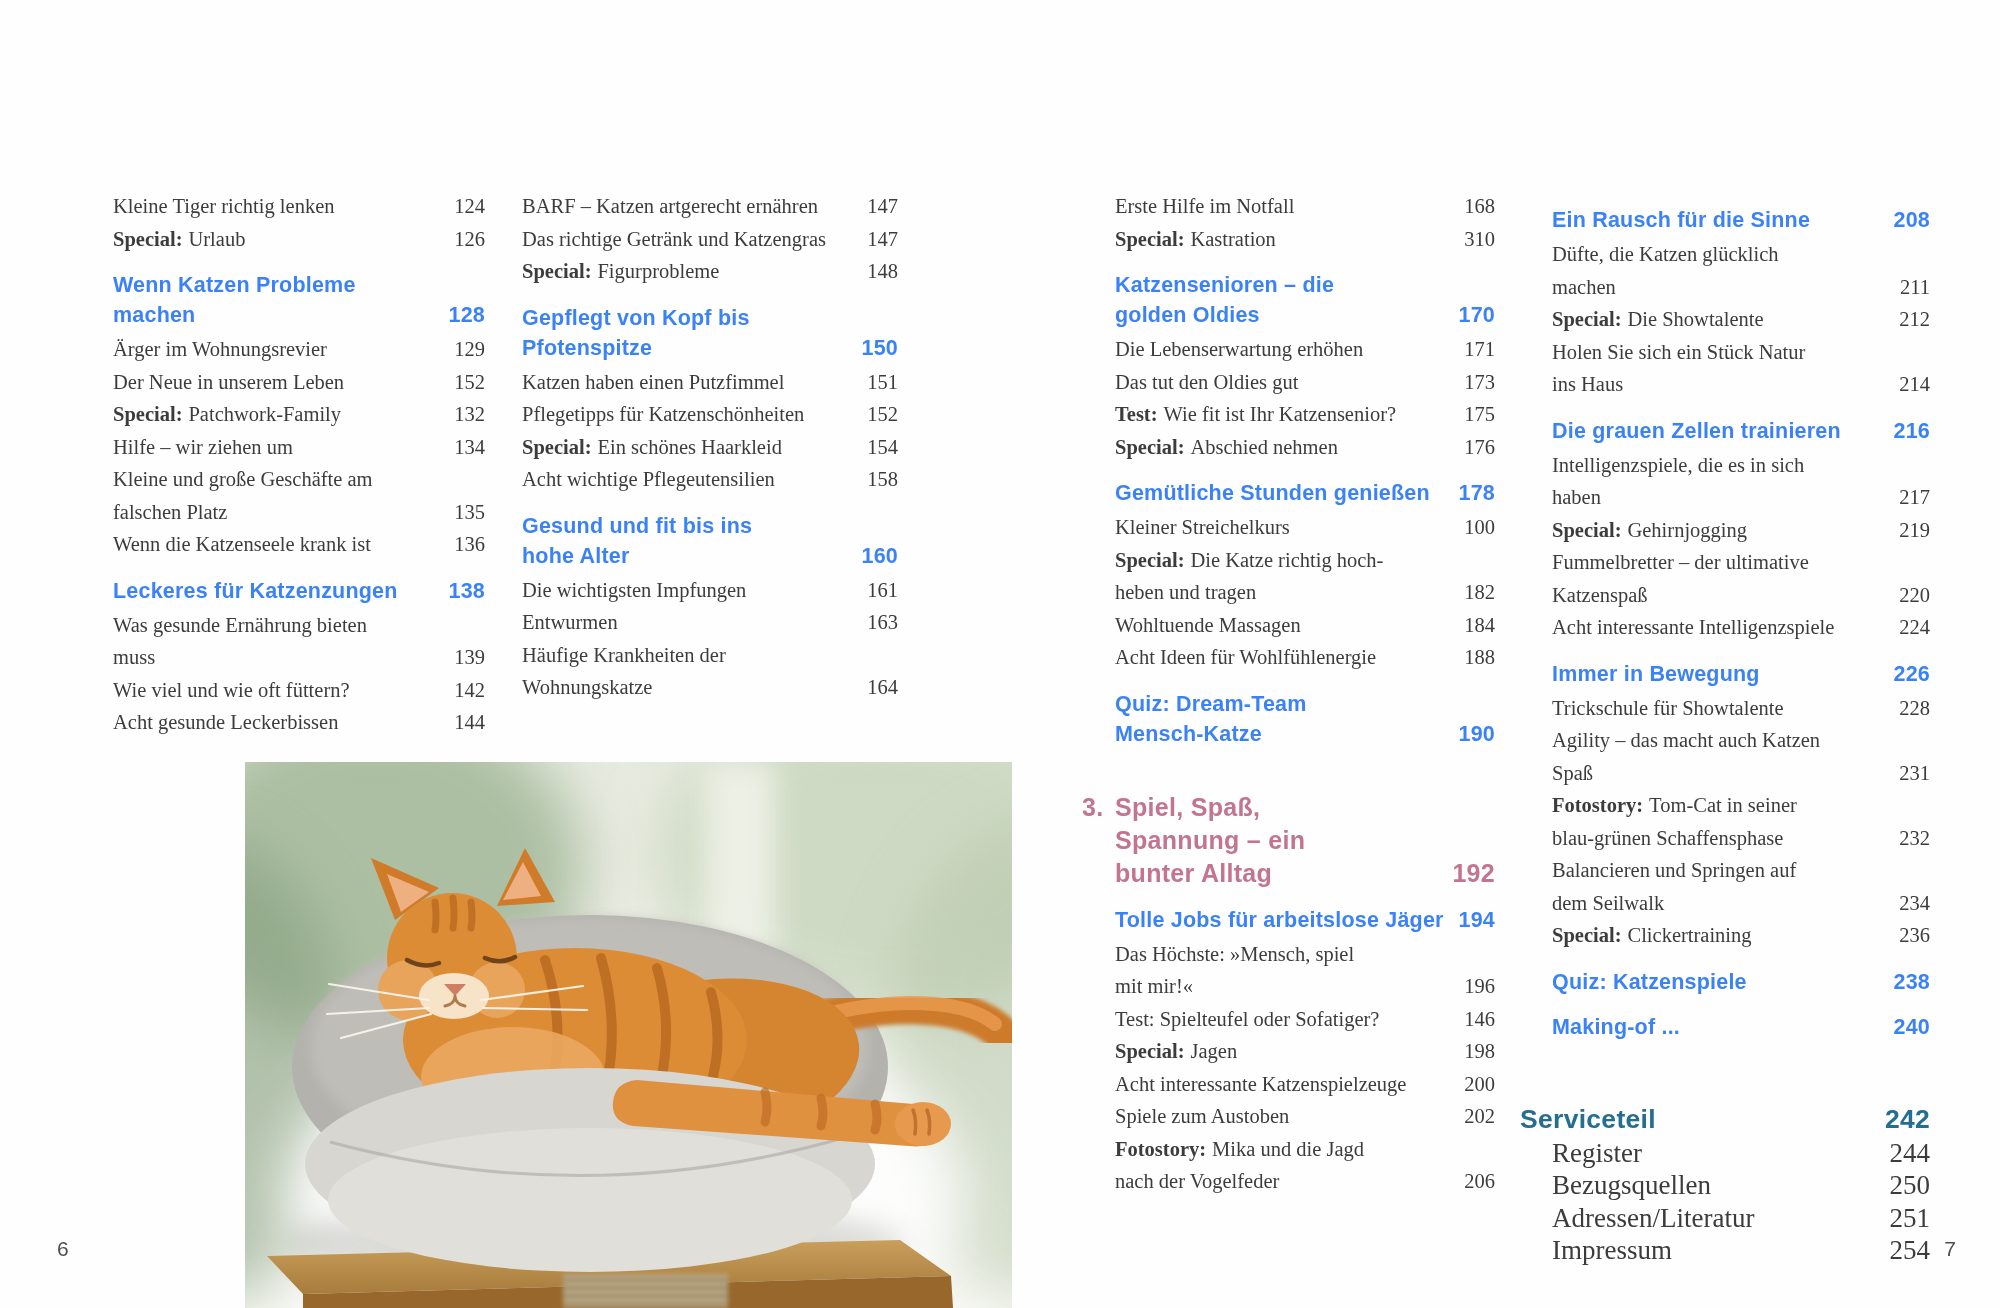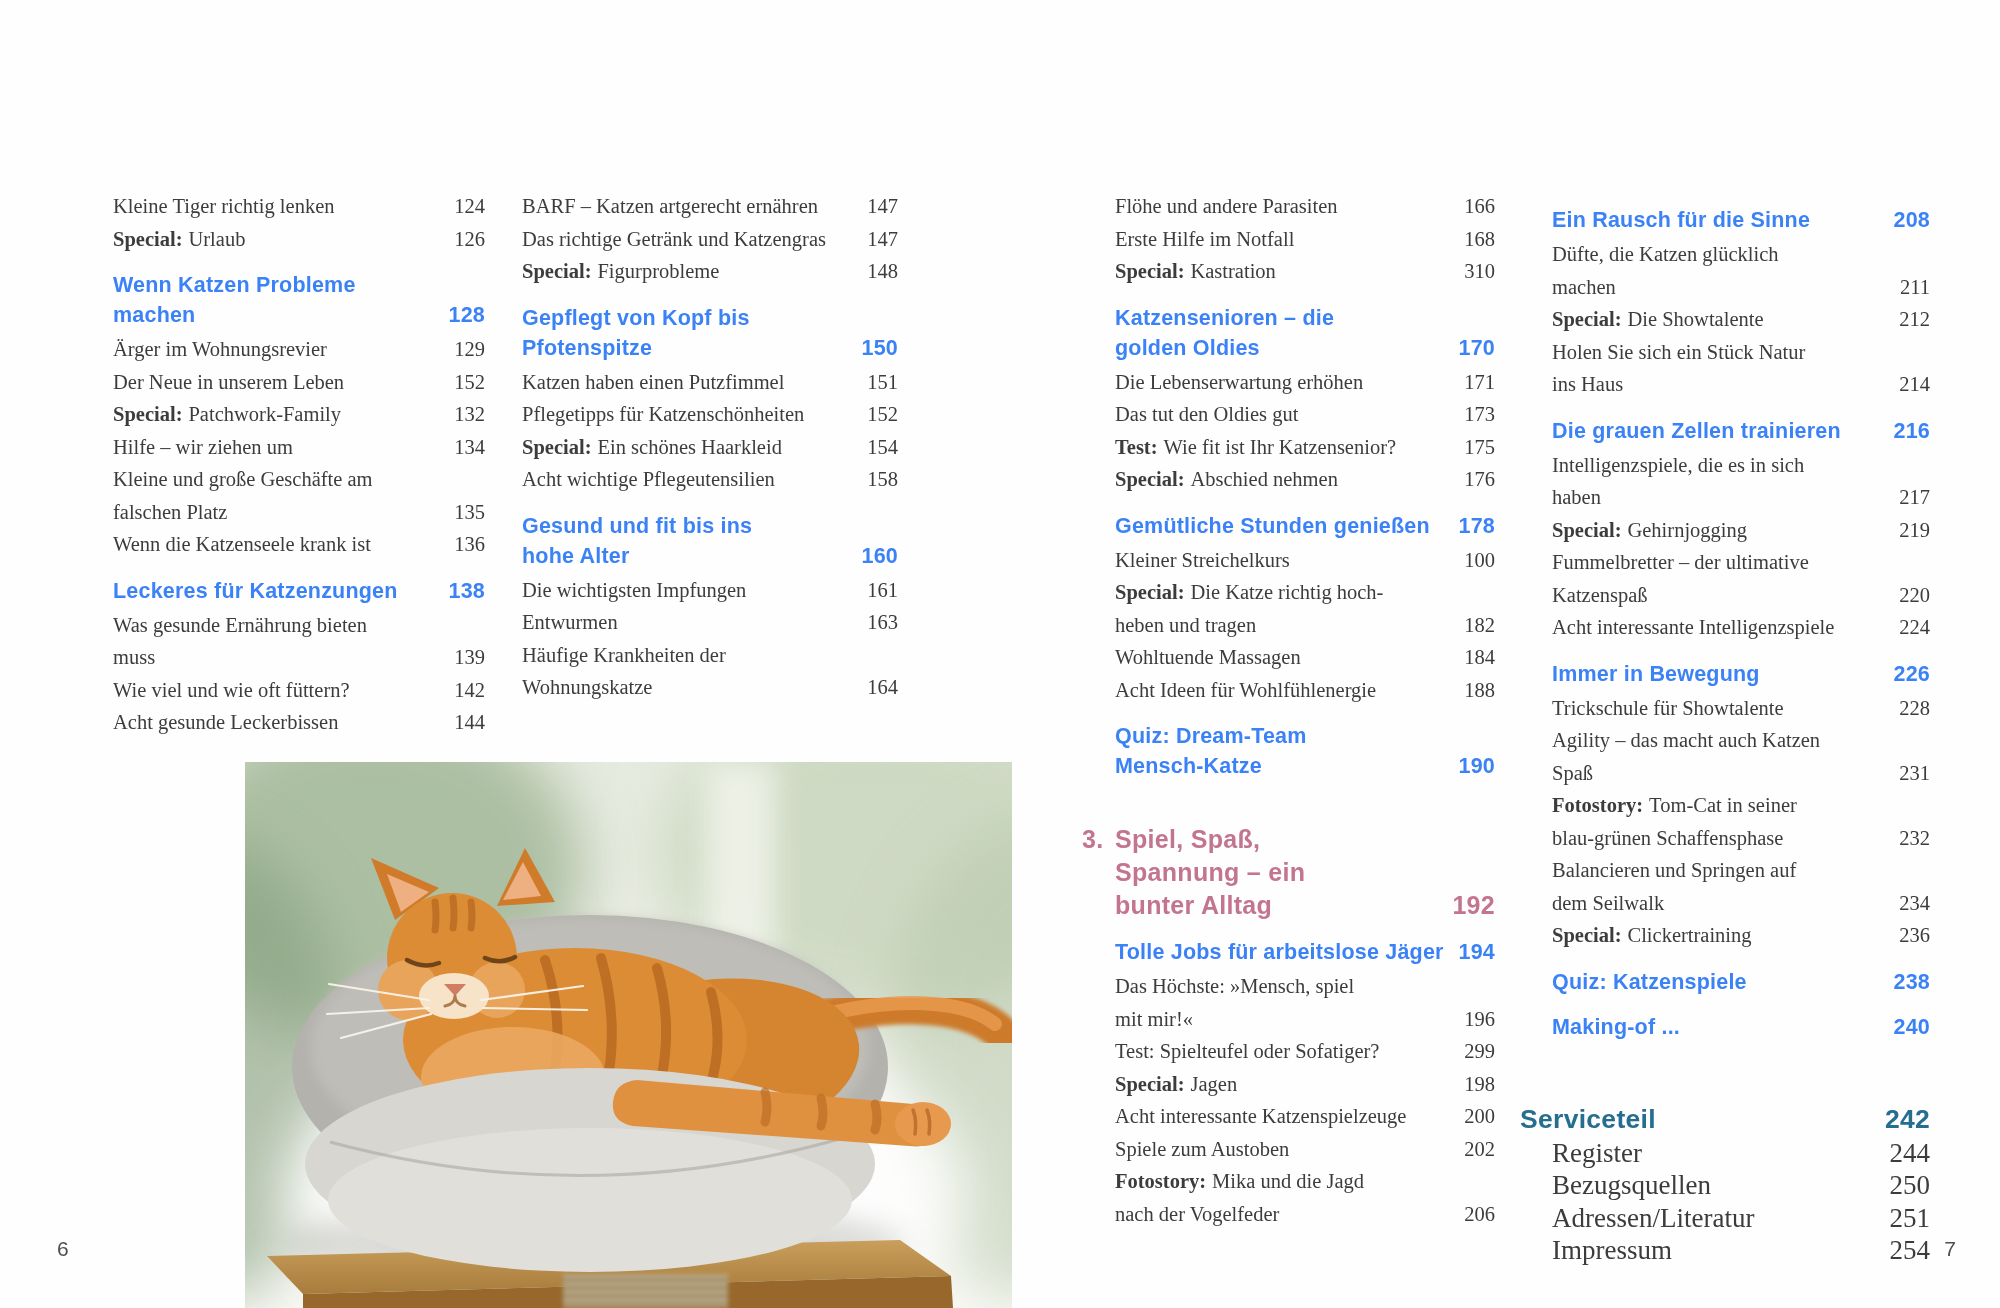--- a/index.html
+++ b/index.html
@@ -197,25 +197,20 @@
       <div class="entry e-item">
 
         <span class="lbl"><span>Häufige Krankheiten der
 Wohnungskatze</span></span>
         <span class="pg">164</span>
       </div>
     </section>
 
   <section class="col col3">
 
-  <div class="entry e-item">
-
-        <span class="lbl"><span>Flöhe und andere Parasiten</span></span>
-        <span class="pg">166</span>
-      </div>
       <div class="entry e-item">
 
         <span class="lbl"><span>Erste Hilfe im Notfall</span></span>
         <span class="pg">168</span>
       </div>
       <div class="entry e-special">
 
         <span class="lbl"><b class="prefix">Special:</b><span>Kastration</span></span>
         <span class="pg">310</span>
       </div>
@@ -291,21 +286,21 @@
       </div>
       <div class="entry e-item">
 
         <span class="lbl"><span>Das Höchste: »Mensch, spiel
 mit mir!«</span></span>
         <span class="pg">196</span>
       </div>
       <div class="entry e-item">
 
         <span class="lbl"><span>Test: Spielteufel oder Sofatiger?</span></span>
-        <span class="pg">299</span>
+        <span class="pg">146</span>
       </div>
       <div class="entry e-special">
 
         <span class="lbl"><b class="prefix">Special:</b><span>Jagen</span></span>
         <span class="pg">198</span>
       </div>
       <div class="entry e-item">
 
         <span class="lbl"><span>Acht interessante Katzenspielzeuge</span></span>
         <span class="pg">200</span>

